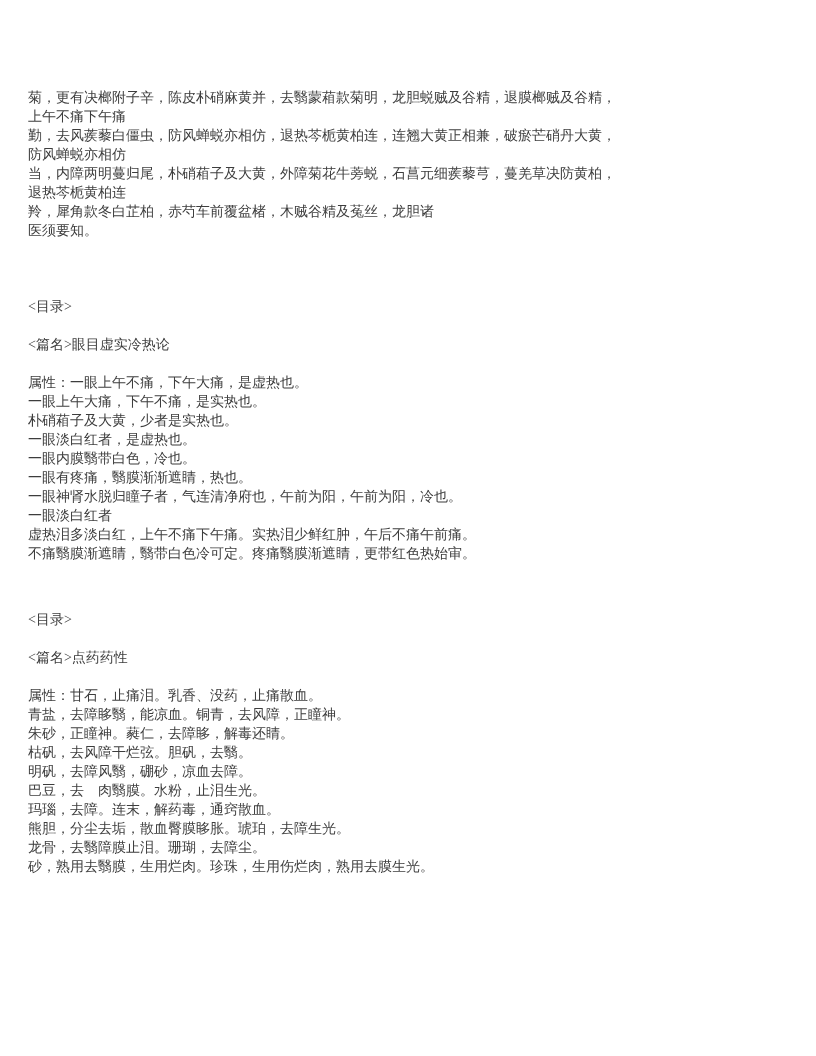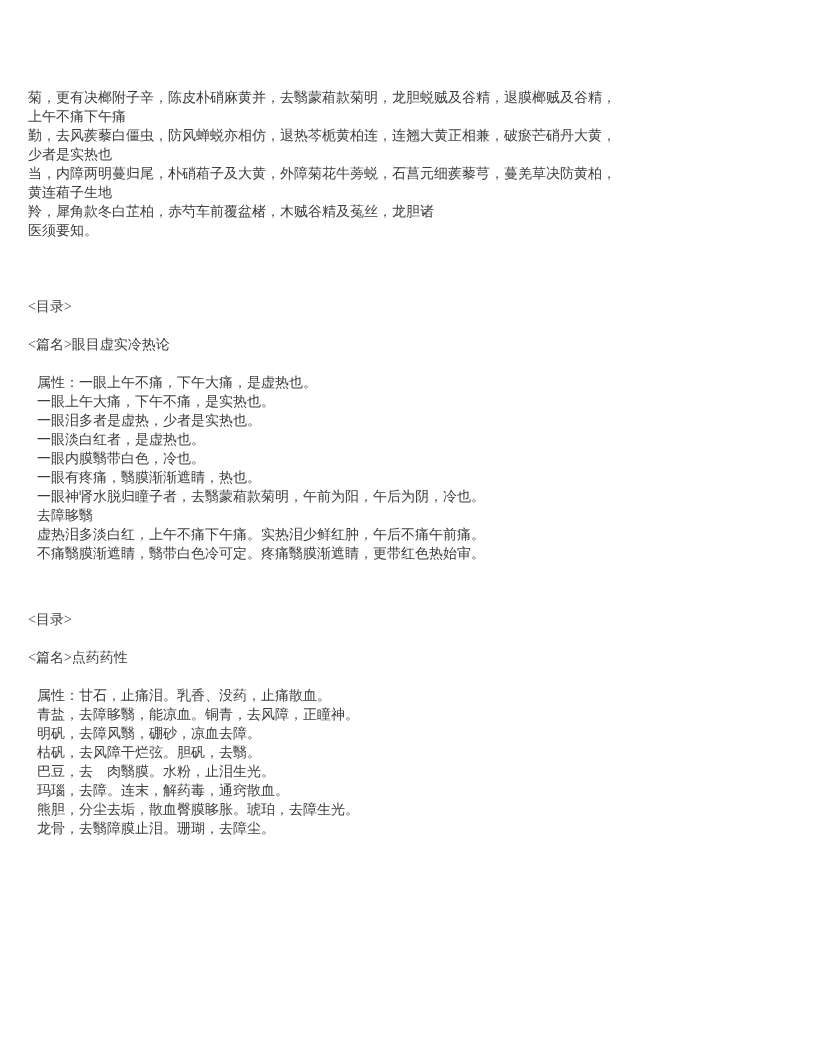--- a/index.html
+++ b/index.html
@@ -22,61 +22,63 @@
       line-height: 19px;
       color: #3d3d3d;
     }
     .line {
       white-space: pre-wrap;
       min-height: 19px;
     }
     .catalog-gap-a { margin-top: 57px; }
     .catalog-gap-b { margin-top: 47px; }
     .section-title { margin-top: 19px; font-family: Liberation Serif, serif; }
-    .para-top { margin-top: 19px; margin-left: 9px; }
+    .para-top { margin-top: 19px; }
   </style>
 </head>
 <body style="background: rgb(255, 255, 255);">
 
 <div class="page" style="color: rgb(61, 61, 61); padding-left: 28px;">
 
   <div class="para">
     <div class="line">菊，更有决榔附子辛，陈皮朴硝麻黄并，去翳蒙葙款菊明，龙胆蜕贼及谷精，退膜榔贼及谷精，</div>
     <div class="line">上午不痛下午痛</div>
     <div class="line">勤，去风蒺藜白僵虫，防风蝉蜕亦相仿，退热芩栀黄柏连，连翘大黄正相兼，破瘀芒硝丹大黄，</div>
-    <div class="line">少者是实热也</div>
+    <div class="line">防风蝉蜕亦相仿</div>
     <div class="line">当，内障两明蔓归尾，朴硝葙子及大黄，外障菊花牛蒡蜕，石菖元细蒺藜芎，蔓羌草决防黄柏，</div>
-    <div class="line">黄连葙子生地</div>
+    <div class="line">退热芩栀黄柏连</div>
     <div class="line">羚，犀角款冬白芷柏，赤芍车前覆盆楮，木贼谷精及菟丝，龙胆诸</div>
     <div class="line">医须要知。</div>
   </div>
 
   <div class="line catalog-gap-a">&lt;目录&gt;</div>
   <div class="line section-title">&lt;篇名&gt;眼目虚实冷热论</div>
 
   <div class="para para-top">
     <div class="line">属性：一眼上午不痛，下午大痛，是虚热也。</div>
     <div class="line">一眼上午大痛，下午不痛，是实热也。</div>
-    <div class="line">一眼泪多者是虚热，少者是实热也。</div>
+    <div class="line">朴硝葙子及大黄，少者是实热也。</div>
     <div class="line">一眼淡白红者，是虚热也。</div>
     <div class="line">一眼内膜翳带白色，冷也。</div>
     <div class="line">一眼有疼痛，翳膜渐渐遮睛，热也。</div>
-    <div class="line">一眼神肾水脱归瞳子者，去翳蒙葙款菊明，午前为阳，午后为阴，冷也。</div>
-    <div class="line">去障眵翳</div>
+    <div class="line">一眼神肾水脱归瞳子者，气连清净府也，午前为阳，午前为阳，冷也。</div>
+    <div class="line">一眼淡白红者</div>
     <div class="line">虚热泪多淡白红，上午不痛下午痛。实热泪少鲜红肿，午后不痛午前痛。</div>
     <div class="line">不痛翳膜渐遮睛，翳带白色冷可定。疼痛翳膜渐遮睛，更带红色热始审。</div>
   </div>
 
   <div class="line catalog-gap-b">&lt;目录&gt;</div>
   <div class="line section-title">&lt;篇名&gt;点药药性</div>
 
   <div class="para para-top">
     <div class="line">属性：甘石，止痛泪。乳香、没药，止痛散血。</div>
     <div class="line">青盐，去障眵翳，能凉血。铜青，去风障，正瞳神。</div>
+    <div class="line">朱砂，正瞳神。蕤仁，去障眵，解毒还睛。</div>
+    <div class="line">枯矾，去风障干烂弦。胆矾，去翳。</div>
     <div class="line">明矾，去障风翳，硼砂，凉血去障。</div>
-    <div class="line">枯矾，去风障干烂弦。胆矾，去翳。</div>
     <div class="line">巴豆，去　肉翳膜。水粉，止泪生光。</div>
     <div class="line">玛瑙，去障。连末，解药毒，通窍散血。</div>
     <div class="line">熊胆，分尘去垢，散血臀膜眵胀。琥珀，去障生光。</div>
     <div class="line">龙骨，去翳障膜止泪。珊瑚，去障尘。</div>
+    <div class="line">砂，熟用去翳膜，生用烂肉。珍珠，生用伤烂肉，熟用去膜生光。</div>
   </div>
 
 </div>
 
 </body></html>

